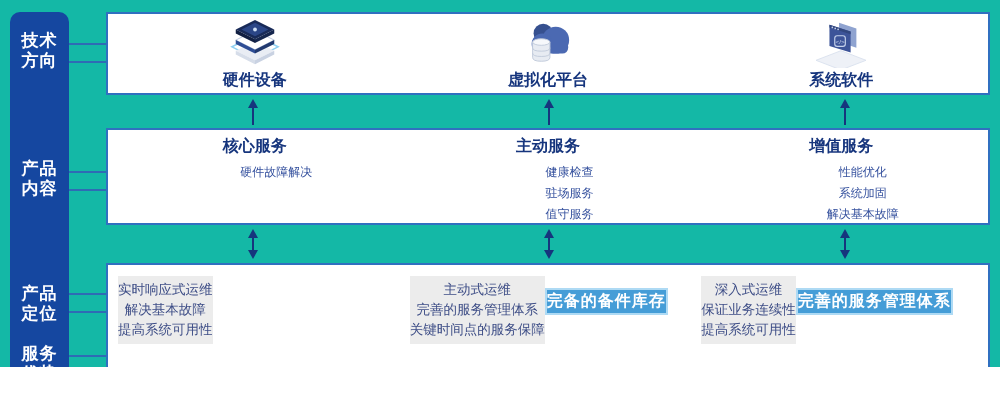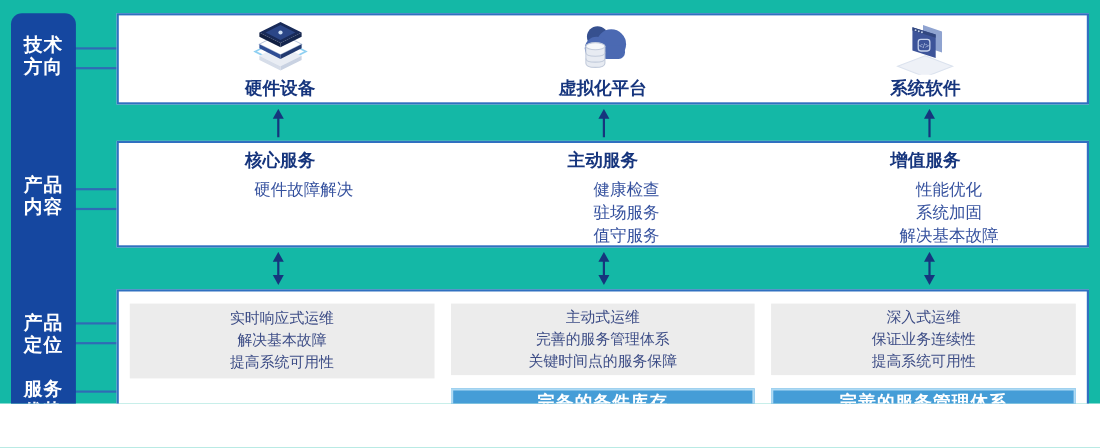--- a/index.html
+++ b/index.html
@@ -26,24 +26,24 @@
 
   
   .tech-col{flex:1;display:flex;flex-direction:column;align-items:center;
             justify-content:flex-start;padding-top:3px;}
   .tech-icon{height:52px;display:flex;align-items:center;}
   .tech-label{color:#16357d;font-weight:bold;font-size:16px;margin-top:1px;}
 
   
   .svc-col{flex:1;text-align:center;padding-top:6px;}
   .svc-title{color:#16357d;font-weight:bold;font-size:16px;margin-bottom:5px;}
-  .svc-item{display:block;color:#35519e;font-size:15px;line-height:21px;margin-left:43px;}
-
-  
-  .pos-col{flex:1;display:flex;flex-direction:column;min-width:0;}
+  .svc-item{display:block;color:#35519e;font-size:12px;line-height:21px;margin-left:43px;}
+
+  
+  .pos-col{flex:1;display:flex;min-width:0;}
   .pos-panel{background:#ececec;height:68px;display:flex;flex-direction:column;
              justify-content:center;text-align:center;}
   .pos-line{display:block;color:#3d4d86;font-size:13.5px;line-height:20px;}
   .pos-bar{margin-top:12px;height:27px;box-sizing:border-box;background:#459dd7;
            border:2px solid #aedaf4;display:flex;align-items:center;justify-content:center;
            color:#ffffff;font-weight:bold;font-size:16px;letter-spacing:1px;}
 
   
   .arrow{position:absolute;width:14px;z-index:2;}
   .arrow-row1{top:99px;} .arrow-row2{top:229px;}

